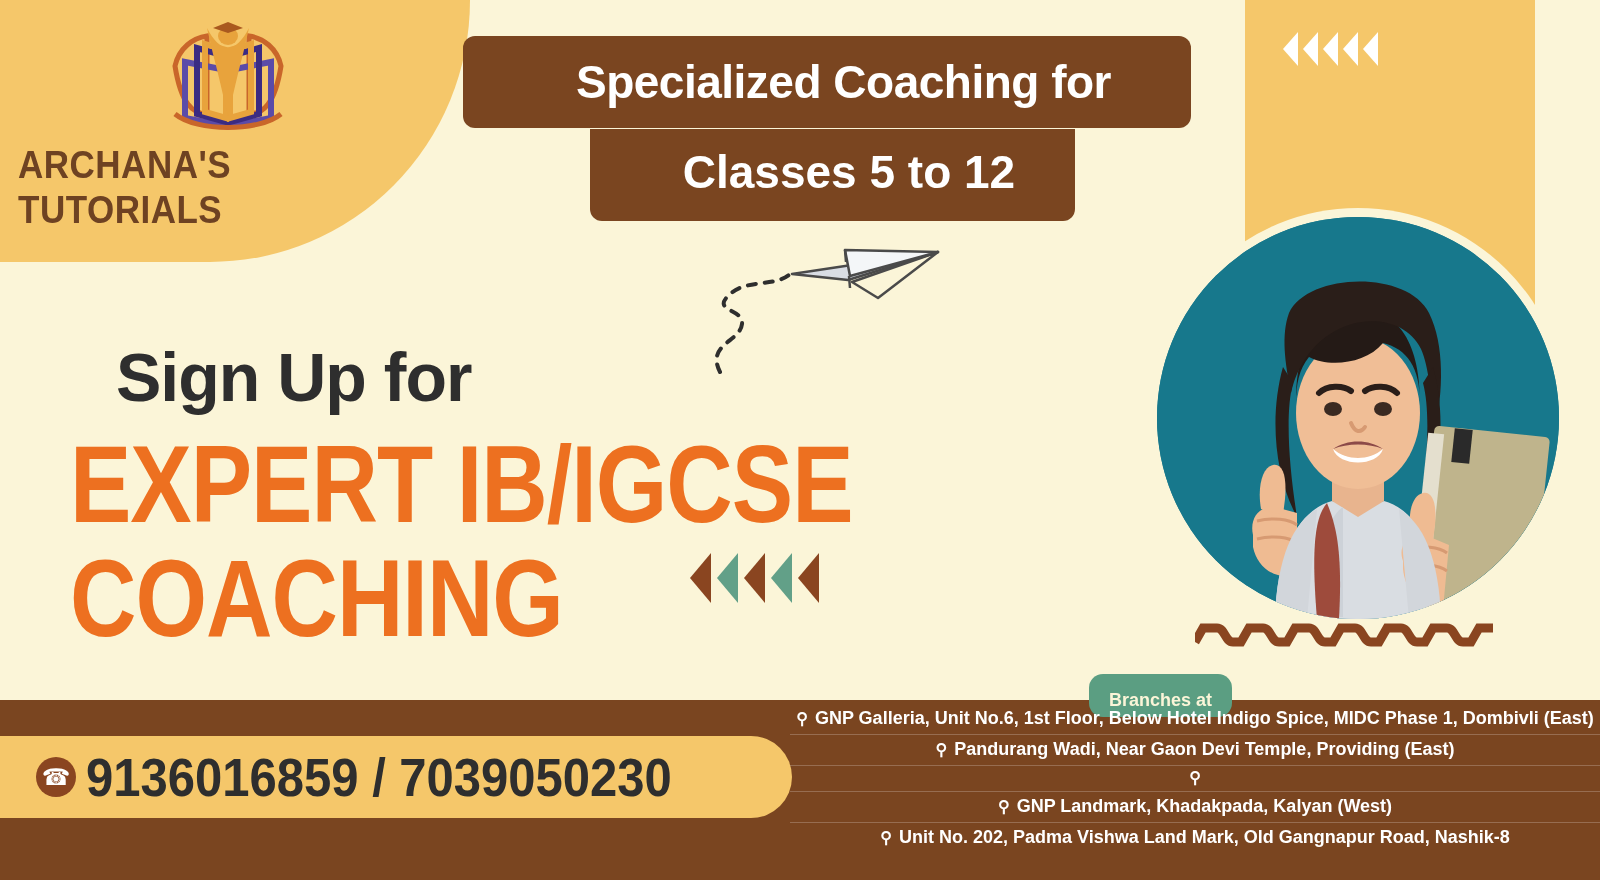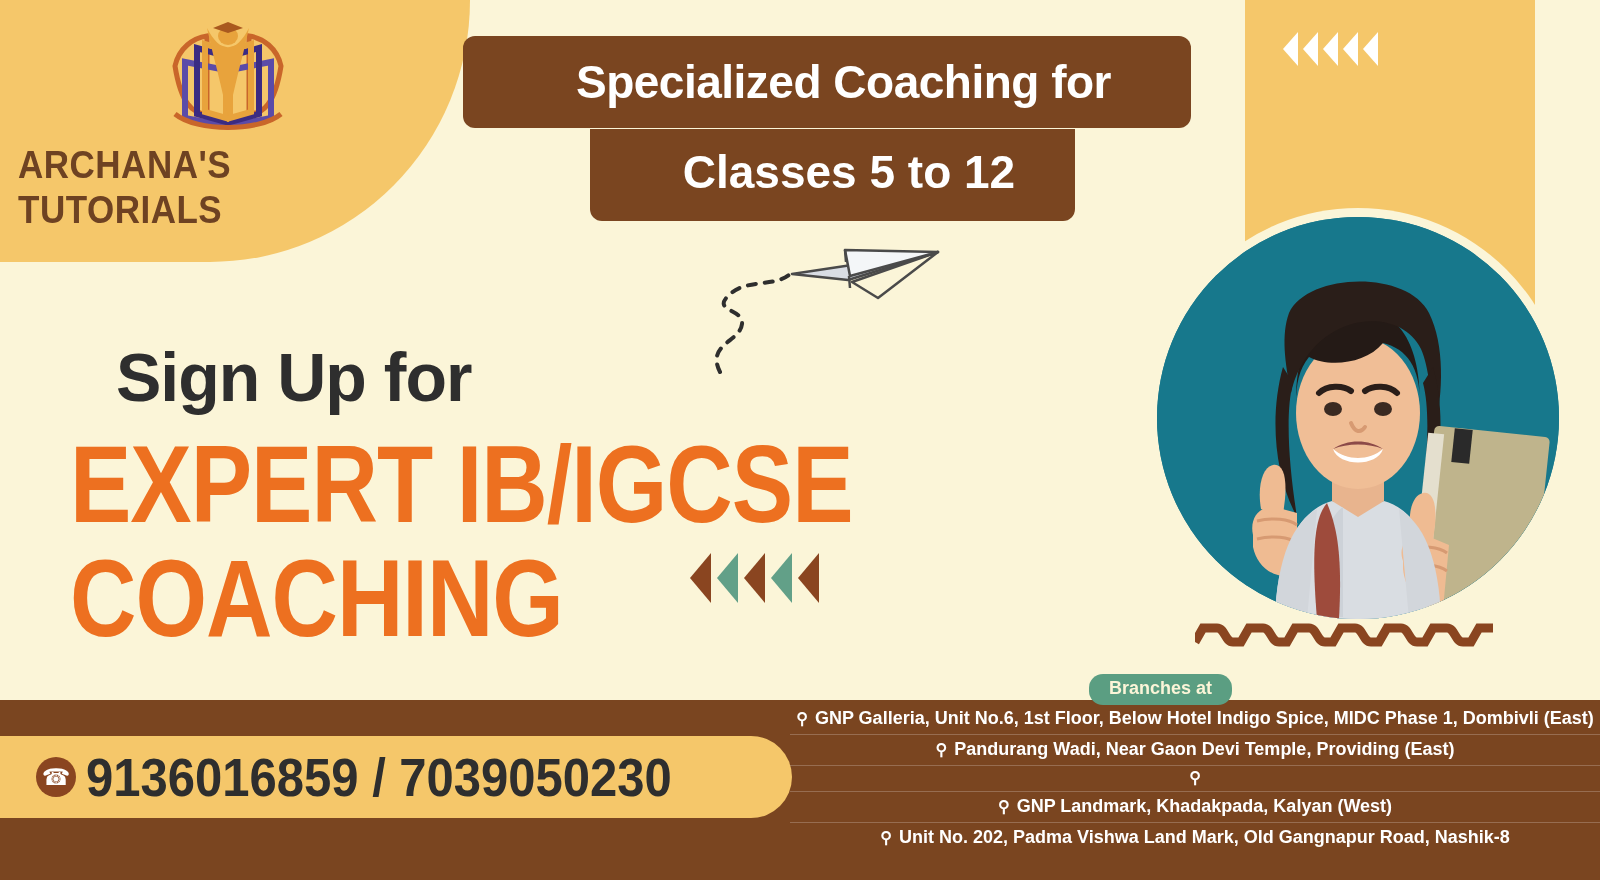--- a/index.html
+++ b/index.html
@@ -142,21 +142,21 @@
     font-size:49px; font-weight:bold; color:#2E2E2E;
     letter-spacing:0px; white-space:nowrap;
     transform:scaleY(1.1); transform-origin:left center;
   }
 
   
   .branches-pill {
     position:absolute; left:1089px; top:674px;
     background:#5B9E82; color:#FBF5D8;
     font-size:18px; font-weight:bold;
-    padding:4px 20px 6px; border-radius:14px;
+    padding:16px 20px 6px; border-radius:14px;
     white-space:nowrap;
   }
   .branch-list {
     position:absolute; left:790px; top:704px;
     width:810px;
   }
   .branch-item {
     color:#FFFFFF; font-size:18px; font-weight:bold;
     text-align:center; white-space:nowrap;
     padding:4px 0 5px;

